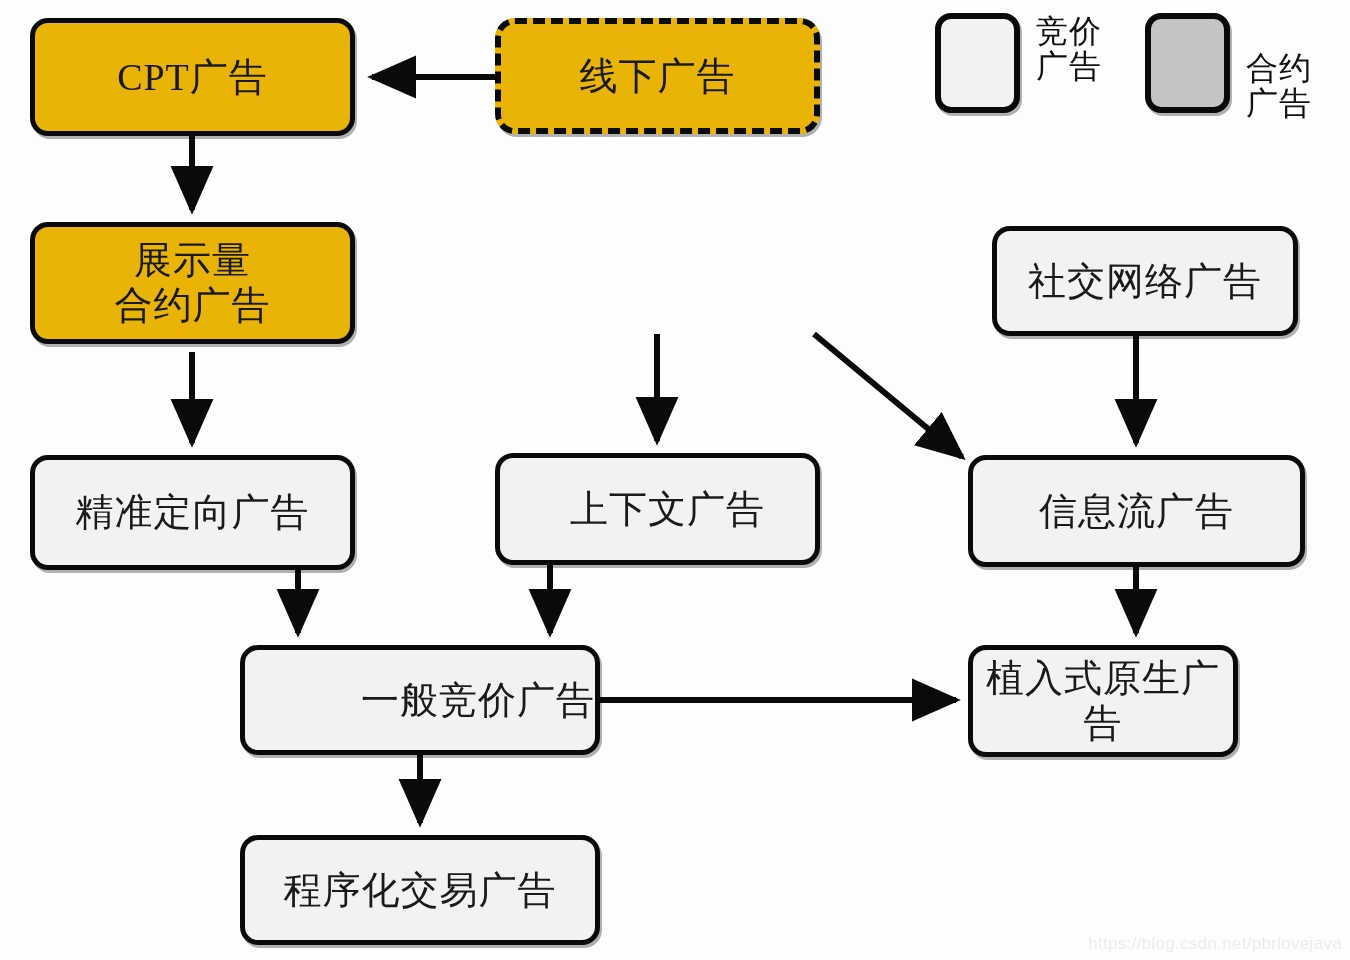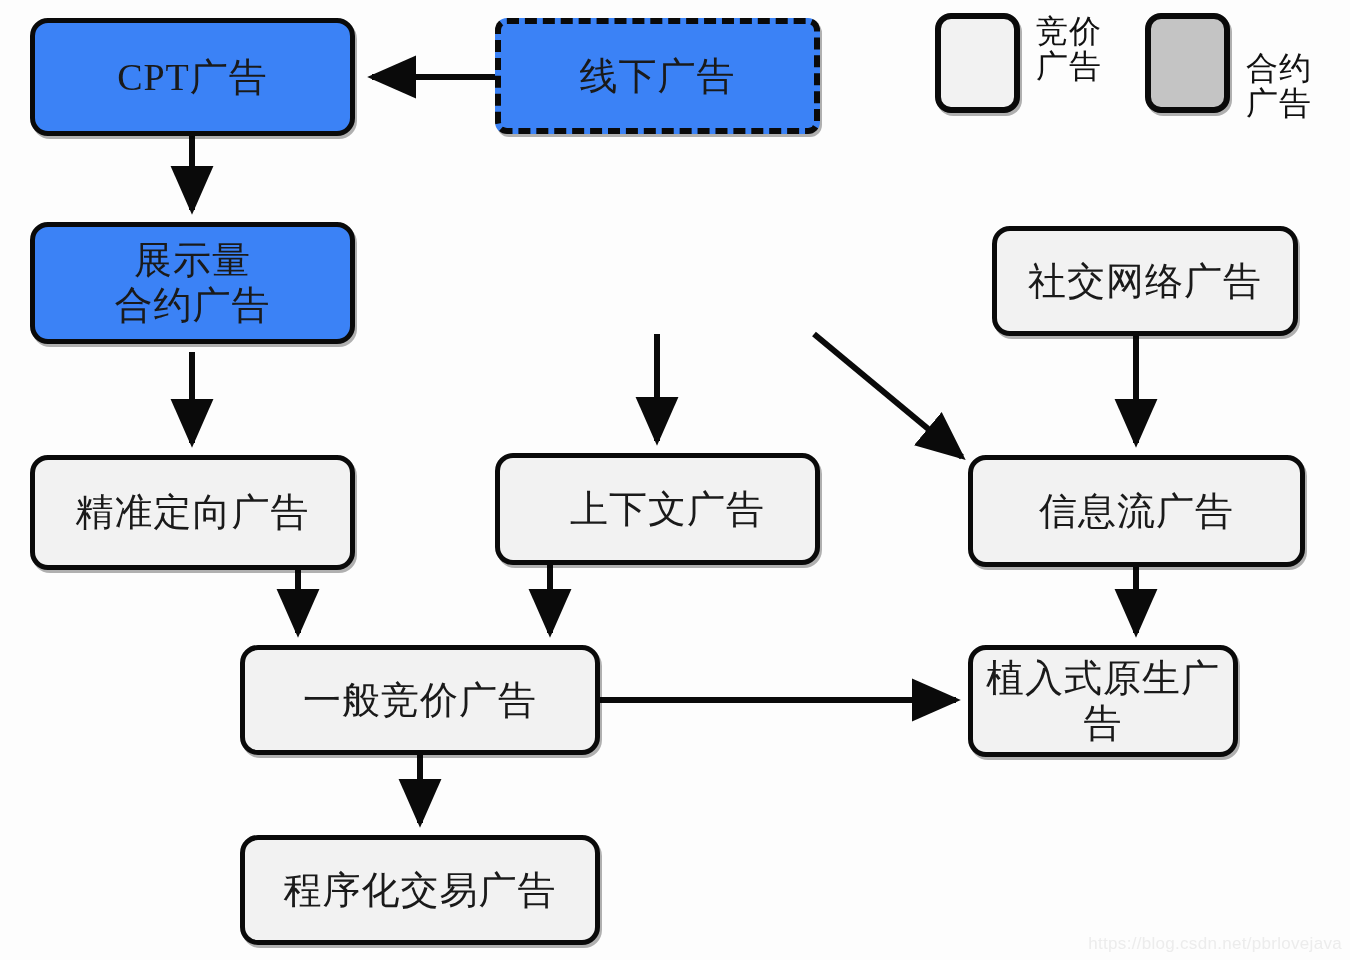--- a/index.html
+++ b/index.html
@@ -36,25 +36,25 @@
     align-items: center;
     justify-content: center;
     text-align: center;
     line-height: 1.18;
     color: #1a1a1a;
     font-size: 38px;
     letter-spacing: 1px;
     box-shadow: 2px 3px 0px rgba(0,0,0,0.30);
   }
   .node.auction { background: #f2f2f2; }
-  .node.contract { background: #3b82f6; }
+  .node.contract { background: #eab308; }
   .node.dashed {
     border-style: dashed;
     border-width: 6px;
-    border-radius: 12px;
+    border-radius: 20px;
   }
   .node .label { display: block; white-space: pre-line; }
 
   .legend-swatch {
     position: absolute;
     box-sizing: border-box;
     border: 6px solid #0a0a0a;
     border-radius: 16px;
     box-shadow: 2px 3px 0px rgba(0,0,0,0.30);
   }
@@ -127,21 +127,21 @@
   </div>
 
   <div class="node auction" style="left:495px; top:453px; width:325px; height:112px;padding-left:20px;">
     <span class="label">上下文广告</span>
   </div>
 
   <div class="node auction" style="left:968px; top:455px; width:337px; height:112px;">
     <span class="label">信息流广告</span>
   </div>
 
-  <div class="node auction" style="left:240px; top:645px; width:360px; height:110px;">
+  <div class="node auction" style="left:240px; top:645px; width:360px; height:110px;justify-content:flex-end;">
     <span class="label">一般竞价广告</span>
   </div>
 
   <div class="node auction" style="left:968px; top:645px; width:270px; height:112px;">
     <span class="label">植入式原生广告</span>
   </div>
 
   <div class="node auction" style="left:240px; top:835px; width:360px; height:110px;">
     <span class="label">程序化交易广告</span>
   </div>

